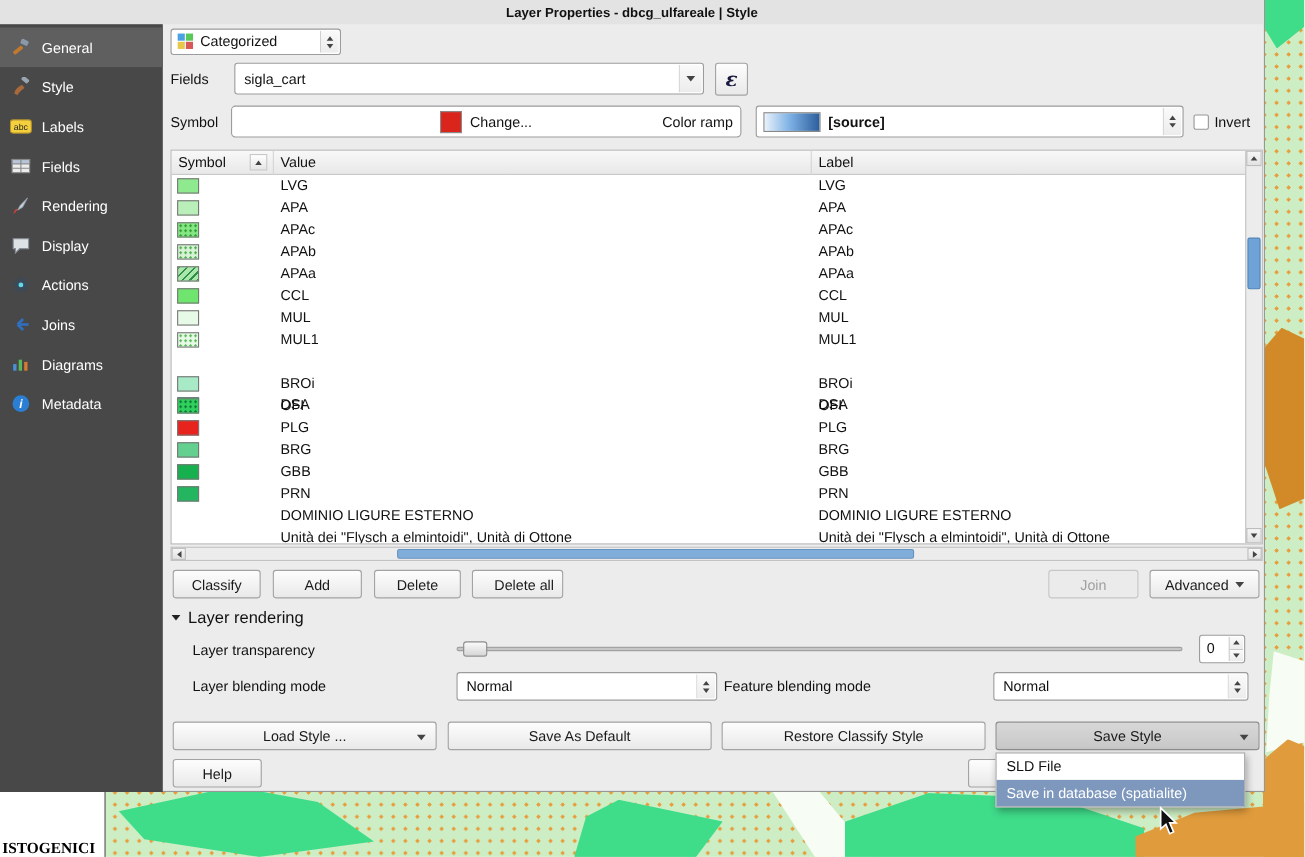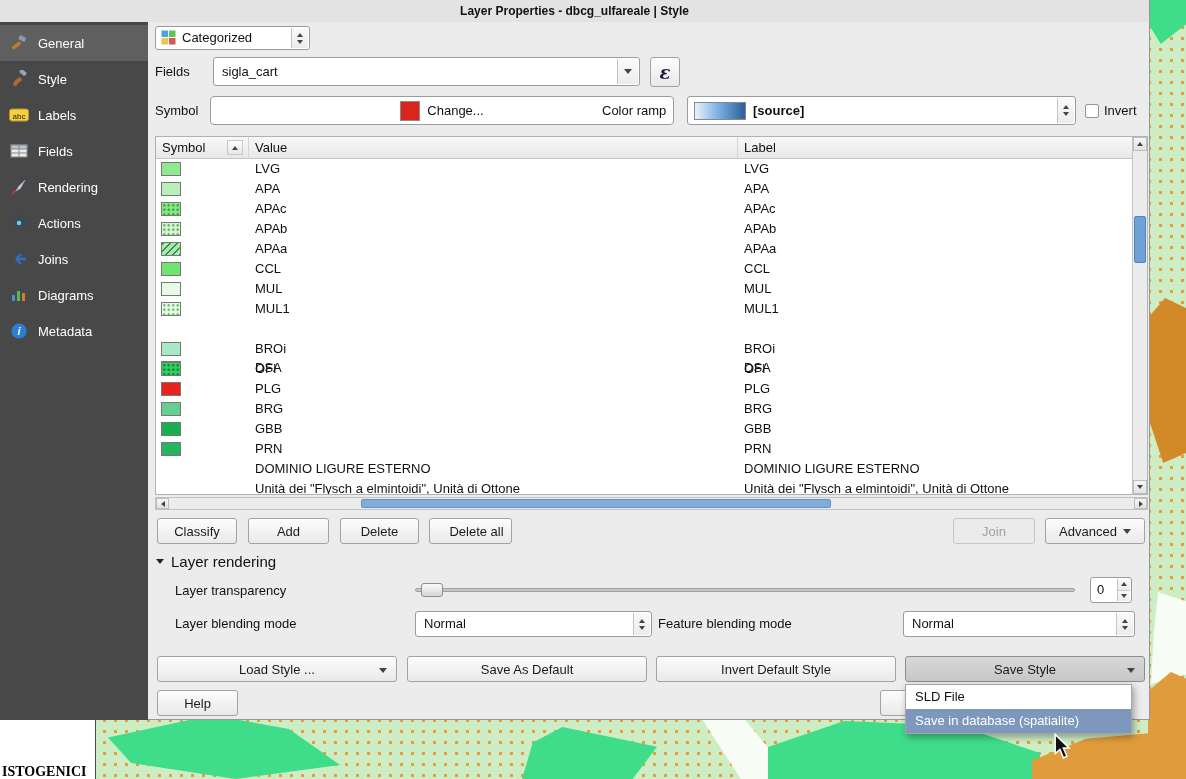--- a/index.html
+++ b/index.html
@@ -168,20 +168,28 @@
           <span class="sicon">
             <svg width="18" height="18" viewBox="0 0 18 18">
               <path d="M15 2 L8.5 8.5 L6 13 L10.5 10.5 Z" fill="#c8d0d8" stroke="#90a0b0" stroke-width="0.8"></path>
               <path d="M6 13 C4 14 4.2 16 2 16.5 C3 14.5 3 13 5 11.5 Z" fill="#d04038"></path>
             </svg>
           </span>
           <span>Rendering</span>
         </div>
         <div class="side-item">
           <span class="sicon">
+            <svg width="18" height="16" viewBox="0 0 18 16">
+              <path d="M2 2 h14 v9 h-8 l-4 4 v-4 h-2 Z" fill="#dde2e7" stroke="#8a9098"></path>
+            </svg>
+          </span>
+          <span>Display</span>
+        </div>
+        <div class="side-item">
+          <span class="sicon">
             <svg width="18" height="18" viewBox="0 0 18 18">
               <g stroke="#3a4a58" stroke-width="2.2">
                 <line x1="9" y1="1.5" x2="9" y2="4"></line>
                 <line x1="9" y1="14" x2="9" y2="16.5"></line>
                 <line x1="1.5" y1="9" x2="4" y2="9"></line>
                 <line x1="14" y1="9" x2="16.5" y2="9"></line>
                 <line x1="3.6" y1="3.6" x2="5.4" y2="5.4"></line>
                 <line x1="12.6" y1="12.6" x2="14.4" y2="14.4"></line>
                 <line x1="3.6" y1="14.4" x2="5.4" y2="12.6"></line>
                 <line x1="12.6" y1="5.4" x2="14.4" y2="3.6"></line>
@@ -427,21 +435,21 @@
           <span class="tri-up sm"></span>
           <span class="tri-down sm"></span>
         </span>
     </div>
 
     <div class="btn" style="left:157px; top:656px; width:240px; height:26px;">
       <span>Load Style ...</span>
       <span class="tri-down" style="position:absolute; right:9px; top:11px;"></span>
     </div>
     <div class="btn" style="left:407px; top:656px; width:240px; height:26px;">Save As Default</div>
-    <div class="btn" style="left:656px; top:656px; width:240px; height:26px;">Invert Default Style</div>
+    <div class="btn" style="left:656px; top:656px; width:240px; height:26px;">Restore Classify Style</div>
     <div class="btn pressed" style="left:905px; top:656px; width:240px; height:26px;">
       <span>Save Style</span>
       <span class="tri-down" style="position:absolute; right:9px; top:11px;"></span>
     </div>
 
     <div class="btn" style="left:157px; top:690px; width:81px; height:26px;">Help</div>
     <div class="btn" style="left:880px; top:690px; width:160px; height:26px;"></div>
   </div>
 
   <div class="popup" id="save-style-menu">

